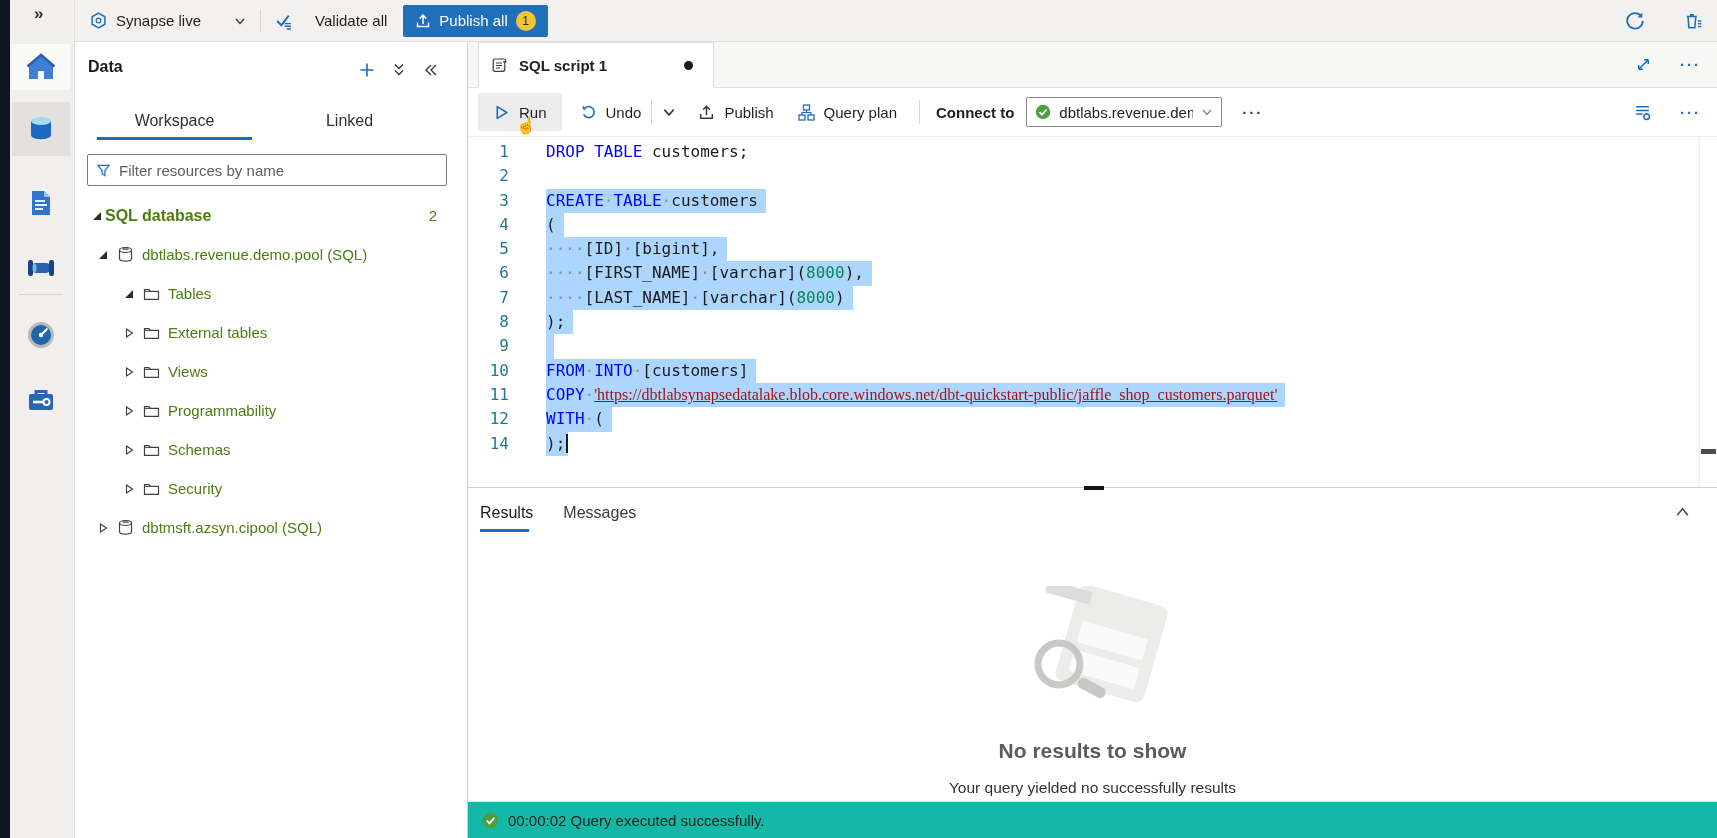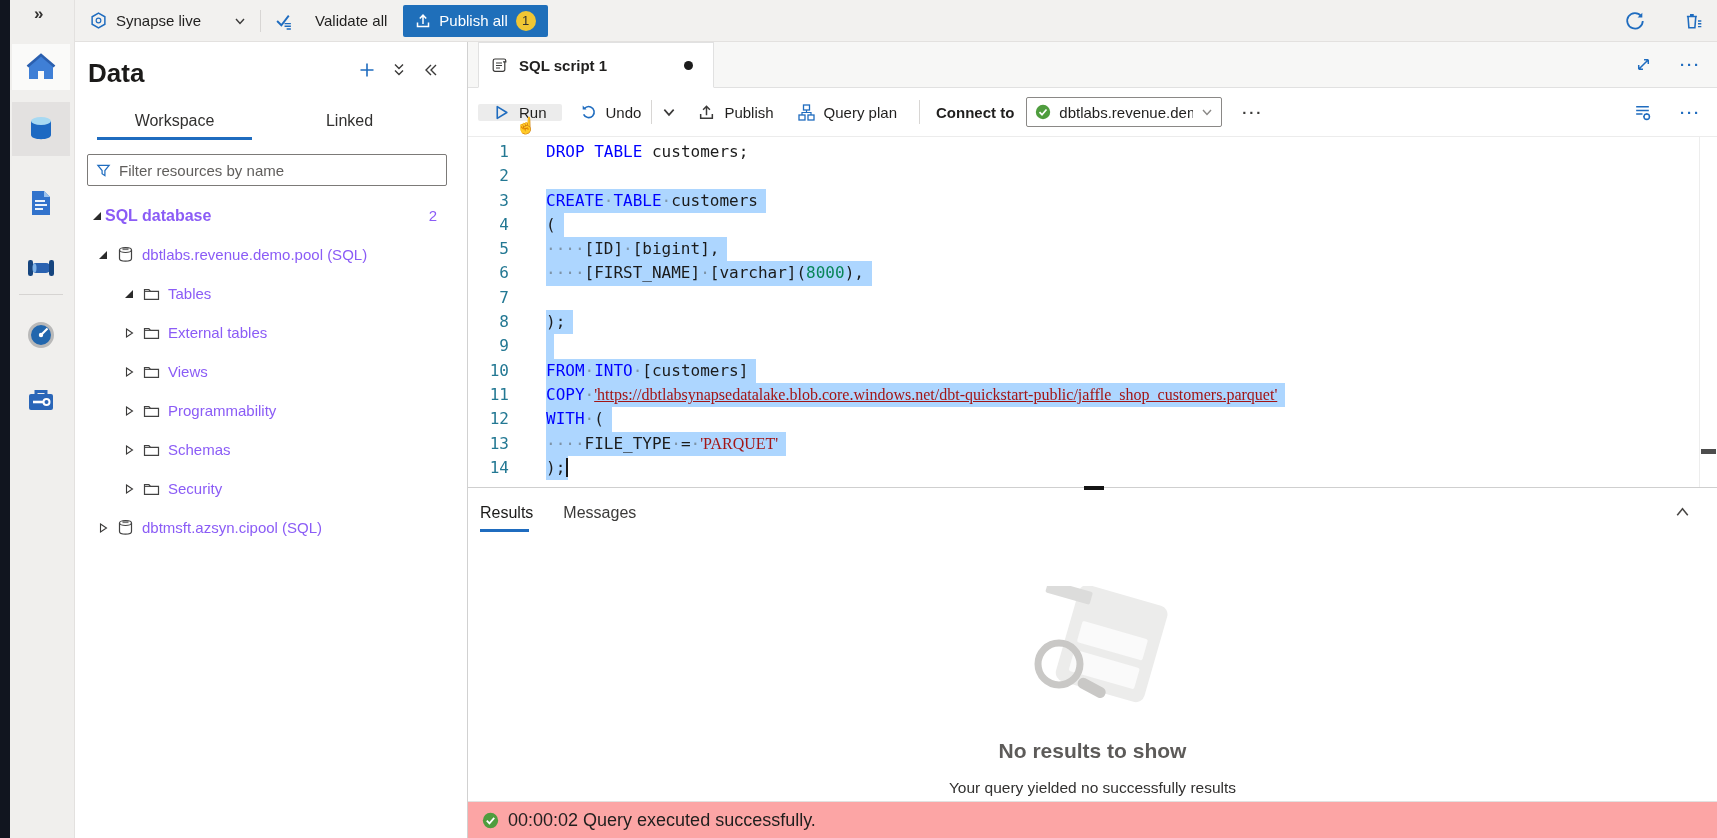--- a/index.html
+++ b/index.html
@@ -21,33 +21,33 @@
   #topbar .grp { display: flex; align-items: center; }
   .tb-sep { width: 1px; height: 22px; background: #d8d6d4; margin: 0 14px; }
   .chev { width: 12px; height: 12px; }
   .publish-btn { display: flex; align-items: center; gap: 8px; background: #1f6fba; color: #fff; height: 32px; padding: 0 12px; border-radius: 2px; margin-left: 16px; cursor: pointer; }
   .publish-badge { background: #f0c634; color: #323130; width: 20px; height: 20px; border-radius: 50%; display: flex; align-items: center; justify-content: center; font-size: 13px; }
   #topbar .right { margin-left: auto; display: flex; align-items: center; gap: 38px; margin-right: 14px; }
 
   
   #explorer { position: absolute; left: 75px; top: 42px; width: 392px; height: 796px; background: #fff; }
   .exp-header { position: relative; height: 52px; }
-  .exp-title { position: absolute; left: 13px; top: 16px; font-size: 26px; font-weight: 700; color: #1b1a19; }
+  .exp-title { position: absolute; left: 13px; top: 16px; font-size: 16px; font-weight: 700; color: #1b1a19; }
   .exp-actions { position: absolute; right: 28px; top: 20px; display: flex; gap: 16px; align-items: center; }
   .exp-actions svg { width: 16px; height: 16px; }
   .exp-tabs { display: flex; margin: 10px 30px 0 12px; }
   .exp-tab { flex: 1; text-align: center; font-size: 16px; padding: 8px 0 10px; color: #323130; cursor: pointer; position: relative; }
   .exp-tab.active { font-weight: 400; }
   .exp-tab.active::after { content: ""; position: absolute; left: 10px; right: 10px; bottom: 0; height: 3px; background: #1f6cbf; }
   .filter-box { display: flex; align-items: center; gap: 8px; margin: 14px 20px 0 12px; height: 32px; border: 1px solid #7c7a78; border-radius: 2px; padding: 0 8px; background: #fff; }
   .filter-box svg { width: 15px; height: 15px; flex: 0 0 auto; }
   .filter-box input { border: none; outline: none; background: transparent; font-size: 15px; width: 100%; font-family: "Liberation Sans", sans-serif; color: #201f1e; }
   .filter-box input::placeholder { color: #605e5c; }
   #resource-tree { margin-top: 10px; }
-  .tree-row { display: flex; align-items: center; height: 39px; font-size: 15px; color: #8b5cf6; cursor: pointer; }
+  .tree-row { display: flex; align-items: center; height: 39px; font-size: 15px; color: #4d7c0f; cursor: pointer; }
   .tree-row.lvl0 { padding-left: 14px; }
   .tree-row.lvl1 { padding-left: 20px; }
   .tree-row.lvl2 { padding-left: 46px; }
   .tree-row.heading .node-label { font-size: 16px; font-weight: 600; }
   .twisty { width: 16px; display: flex; justify-content: center; }
   .twisty svg { width: 10px; height: 10px; }
   .node-icon { margin: 0 8px 0 6px; display: flex; }
   .node-icon svg { width: 17px; height: 17px; }
   .node-label { white-space: nowrap; }
   .node-count { margin-left: auto; margin-right: 30px; font-size: 15px; }
@@ -59,21 +59,21 @@
   .doc-tab svg { width: 18px; height: 18px; flex: 0 0 auto; }
   .dirty-dot { width: 9px; height: 9px; border-radius: 50%; background: #1b1b1b; margin-left: auto; margin-right: 8px; }
   .tabstrip .right-icons { position: absolute; right: 16px; top: 0; height: 100%; display: flex; align-items: center; gap: 28px; }
   .ellipsis { font-size: 15px; letter-spacing: 2px; font-weight: 700; cursor: pointer; }
   .ellipsis.blue { color: #1f6cbf; }
   .ellipsis.gray { color: #3b3a39; }
 
   .toolbar { position: relative; height: 49px; display: flex; align-items: center; padding-left: 10px; border-bottom: 1px solid #ececec; font-size: 15px; background: #fff; }
   .tbtn { display: flex; align-items: center; gap: 9px; cursor: pointer; color: #201f1e; }
   .tbtn svg { width: 17px; height: 17px; }
-  .run-btn { background: #ececec; height: 17px; padding: 0 15px; border-radius: 2px; }
+  .run-btn { background: #ececec; height: 38px; padding: 0 15px; border-radius: 2px; }
   .tool-sep { width: 1px; height: 24px; background: #d8d6d4; margin: 0 10px; }
   .connect-label { font-weight: 600; margin: 0 12px 0 6px; }
   .pool-select { display: flex; align-items: center; gap: 8px; height: 30px; border: 1px solid #8a8886; border-radius: 2px; background: #fff; padding: 0 8px; width: 196px; cursor: pointer; }
   .pool-select .txt { font-size: 15px; white-space: nowrap; overflow: hidden; }
   .toolbar .right-icons { position: absolute; right: 16px; display: flex; align-items: center; gap: 28px; }
   .toolbar .right-icons svg { width: 19px; height: 19px; }
 
   
   .code-area { position: relative; height: 350px; padding-top: 3px; font-family: "DejaVu Sans Mono", monospace; font-size: 16px; overflow: hidden; background: #fff; }
   .code-line { display: flex; height: 24.3px; line-height: 24.3px; }
@@ -99,21 +99,21 @@
   .res-tab { font-size: 16px; color: #3b3a39; cursor: pointer; position: relative; height: 100%; display: flex; align-items: center; }
   .res-tab.active { color: #1b1a19; }
   .res-tab.active::after { content: ""; position: absolute; left: 0; right: 4px; bottom: 6px; height: 3px; background: #1f6cbf; }
   .res-collapse { position: absolute; right: 25px; top: 15px; cursor: pointer; }
   .res-collapse svg { width: 19px; height: 19px; }
   .empty-state { position: absolute; top: 98px; left: 0; right: 0; text-align: center; }
   .empty-title { margin-top: 24px; font-size: 21px; font-weight: 600; color: #5d5b59; }
   .empty-sub { margin-top: 16px; font-size: 15.5px; color: #323130; }
 
   
-  .statusbar { position: absolute; left: 0; right: 0; top: 759px; height: 37px; background: #fca5a5; border-top: 1px solid #e2e2e1; display: flex; align-items: center; gap: 9px; padding-left: 14px; font-size: 18px; color: #201f1e; }
+  .statusbar { position: absolute; left: 0; right: 0; top: 759px; height: 37px; background: #14b8a6; border-top: 1px solid #e2e2e1; display: flex; align-items: center; gap: 9px; padding-left: 14px; font-size: 15px; color: #201f1e; }
   .statusbar svg { width: 17px; height: 17px; }
 </style>
 </head>
 <body>
 
 <div id="app">
 
   <div id="left-strip"></div>
 
   <div id="nav-rail">
@@ -456,44 +456,41 @@
           <div class="code-line">
             <span class="gutter">5</span>
             <span class="lc sel"><span class="tk-ws">····</span><span class="tk-pl">[ID]</span><span class="tk-ws">·</span><span class="tk-pl">[bigint],</span></span>
           </div>
           <div class="code-line">
             <span class="gutter">6</span>
             <span class="lc sel"><span class="tk-ws">····</span><span class="tk-pl">[FIRST_NAME]</span><span class="tk-ws">·</span><span class="tk-pl">[varchar](</span><span class="tk-nu">8000</span><span class="tk-pl">),</span></span>
           </div>
           <div class="code-line">
             <span class="gutter">7</span>
+            <span class="lc sel"><span class="tk-ws">····</span><span class="tk-pl">[LAST_NAME]</span><span class="tk-ws">·</span><span class="tk-pl">[varchar](</span><span class="tk-nu">8000</span><span class="tk-pl">)</span></span>
           </div>
           <div class="code-line">
             <span class="gutter">8</span>
             <span class="lc sel"><span class="tk-pl">);</span></span>
           </div>
           <div class="code-line">
             <span class="gutter">9</span>
             <span class="lc sel"></span>
           </div>
           <div class="code-line">
             <span class="gutter">10</span>
             <span class="lc sel"><span class="tk-kw">FROM</span><span class="tk-ws">·</span><span class="tk-kw">INTO</span><span class="tk-ws">·</span><span class="tk-pl">[customers]</span></span>
           </div>
           <div class="code-line">
             <span class="gutter">11</span>
             <span class="lc sel"><span class="tk-kw">COPY</span><span class="tk-ws">·</span><span class="tk-st tk-u">'https://dbtlabsynapsedatalake.blob.core.windows.net/dbt-quickstart-public/jaffle_shop_customers.parquet'</span></span>
           </div>
           <div class="code-line">
             <span class="gutter">12</span>
             <span class="lc sel"><span class="tk-kw">WITH</span><span class="tk-ws">·</span><span class="tk-pl">(</span></span>
-          </div>
-          <div class="code-line">
-            <span class="gutter">13</span>
-            <span class="lc sel"><span class="tk-ws">····</span><span class="tk-pl">FILE_TYPE</span><span class="tk-ws">·</span><span class="tk-pl">=</span><span class="tk-ws">·</span><span class="tk-st">'PARQUET'</span></span>
           </div>
           <div class="code-line">
             <span class="gutter">14</span>
             <span class="lc sel eol"><span class="tk-pl">);</span><span class="caret"></span></span>
           </div>
         </div>
       <div class="overview-ruler"></div>
       <div class="ruler-dash"></div>
     </div>
 

